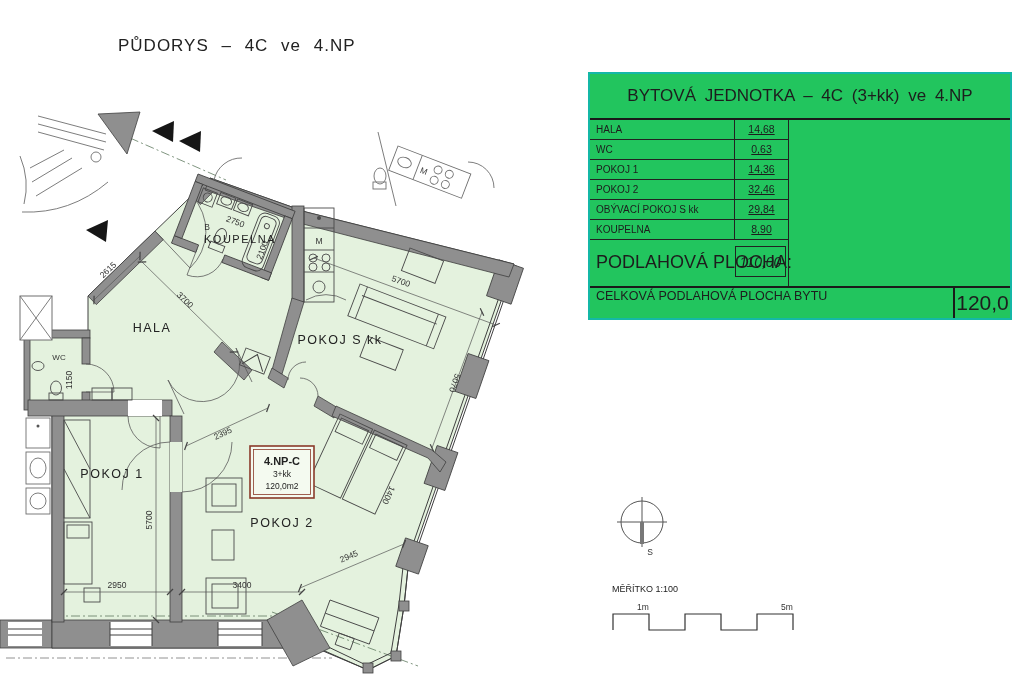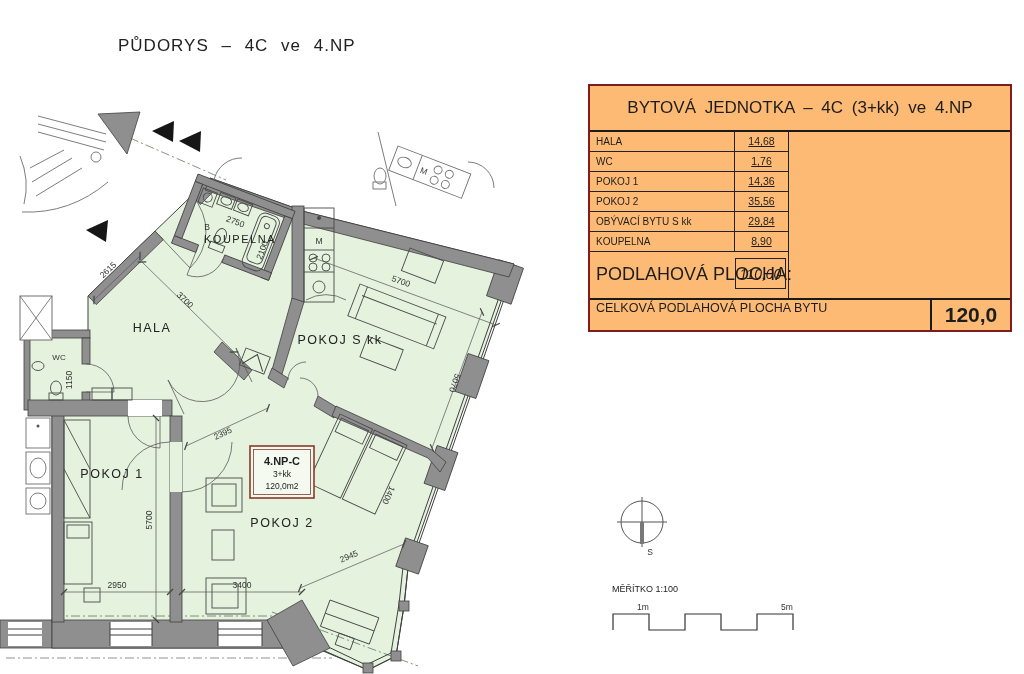--- a/index.html
+++ b/index.html
@@ -16,41 +16,41 @@
   .wall{fill:#8f8f8f;stroke:#3f3f3f;stroke-width:0.8;}
   .thin{stroke:#3f3f3f;stroke-width:1;fill:none;}
   .furn{stroke:#4a4a4a;stroke-width:0.9;fill:none;}
   .out{stroke:#6e6e6e;stroke-width:0.9;fill:none;}
   .door{stroke:#5a5a5a;stroke-width:0.8;fill:none;}
   .win{stroke:#3f3f3f;stroke-width:1;fill:none;}
   .dim{stroke:#555;stroke-width:0.7;}
   .dashdot{stroke:#5f7a5f;stroke-width:0.8;fill:none;stroke-dasharray:9 3 2 3;}
   .dashgnd{stroke:#777;stroke-width:0.8;fill:none;stroke-dasharray:9 3 2 3;}
   
-  .tablewrap{position:absolute;left:588px;top:84px;width:424px;height:248px;
-       border:2px solid #7f1d1d;box-sizing:border-box;background:#fdba74;}
+  .tablewrap{position:absolute;left:588px;top:72px;width:424px;height:248px;
+       border:2px solid #14b8a6;box-sizing:border-box;background:#22c55e;}
   .t-title{position:absolute;left:0;top:0;width:420px;height:46px;border-bottom:2px solid #1a1a1a;
        box-sizing:border-box;text-align:center;line-height:44px;font-size:17px;word-spacing:4px;}
   .t-rows{position:absolute;left:0;top:46px;width:198px;}
   .t-row{display:flex;height:20px;border-bottom:1px solid #222;box-sizing:border-box;}
   .t-lab{width:144px;padding-left:6px;font-size:10px;line-height:19px;box-sizing:border-box;
        white-space:nowrap;overflow:hidden;}
   .t-val{width:54px;border-left:1px solid #222;box-sizing:border-box;text-align:center;
        font-size:10.5px;line-height:19px;text-decoration:underline;}
   .t-floor{position:absolute;left:0;top:166px;width:198px;height:46px;box-sizing:border-box;}
   .t-floor-lab{position:absolute;left:6px;top:0;font-size:18px;line-height:44px;white-space:nowrap;}
   .t-floor-box{position:absolute;left:145px;top:6px;width:51px;height:31px;border:1px solid #222;
        box-sizing:border-box;display:flex;align-items:center;justify-content:center;font-size:14px;font-style:italic;}
   .t-empty{position:absolute;left:198px;top:46px;width:222px;height:166px;
        border-left:1px solid #222;box-sizing:border-box;}
   .t-total{position:absolute;left:0;top:212px;width:420px;height:32px;border-top:2px solid #1a1a1a;
        box-sizing:border-box;display:flex;}
   .t-total-lab{flex:1;padding:1px 4px 0 6px;font-size:12.5px;line-height:14px;white-space:nowrap;}
-  .t-total-val{width:80px;border-left:2px solid #1a1a1a;box-sizing:border-box;display:flex;
-       align-items:center;justify-content:center;font-size:21px;font-weight:bold;}
+  .t-total-val{width:57px;border-left:2px solid #1a1a1a;box-sizing:border-box;display:flex;
+       align-items:center;justify-content:center;font-size:21px;}
 </style>
 </head>
 <body>
 
 <div class="page">
 
   <div class="page-title">PŮDORYS – 4C ve 4.NP</div>
 
   <svg width="1024" height="674" viewBox="0 0 1024 674" style="position:absolute;left:0;top:0;">
     <defs>
@@ -364,32 +364,32 @@
 
   <div class="tablewrap">
     <div class="t-title">BYTOVÁ JEDNOTKA – 4C (3+kk) ve 4.NP</div>
     <div class="t-rows">
       <div class="t-row">
         <div class="t-lab">HALA</div>
         <div class="t-val">14,68</div>
       </div>
       <div class="t-row">
         <div class="t-lab">WC</div>
-        <div class="t-val">1,76</div>
+        <div class="t-val">0,63</div>
       </div>
       <div class="t-row">
         <div class="t-lab">POKOJ 1</div>
         <div class="t-val">14,36</div>
       </div>
       <div class="t-row">
         <div class="t-lab">POKOJ 2</div>
-        <div class="t-val">35,56</div>
-      </div>
-      <div class="t-row">
-        <div class="t-lab">OBÝVACÍ BYTU S kk</div>
+        <div class="t-val">32,46</div>
+      </div>
+      <div class="t-row">
+        <div class="t-lab">OBÝVACÍ POKOJ S kk</div>
         <div class="t-val">29,84</div>
       </div>
       <div class="t-row">
         <div class="t-lab">KOUPELNA</div>
         <div class="t-val">8,90</div>
       </div>
     </div>
     <div class="t-floor">
       <div class="t-floor-lab">PODLAHOVÁ PLOCHA:</div>
       <div class="t-floor-box">

